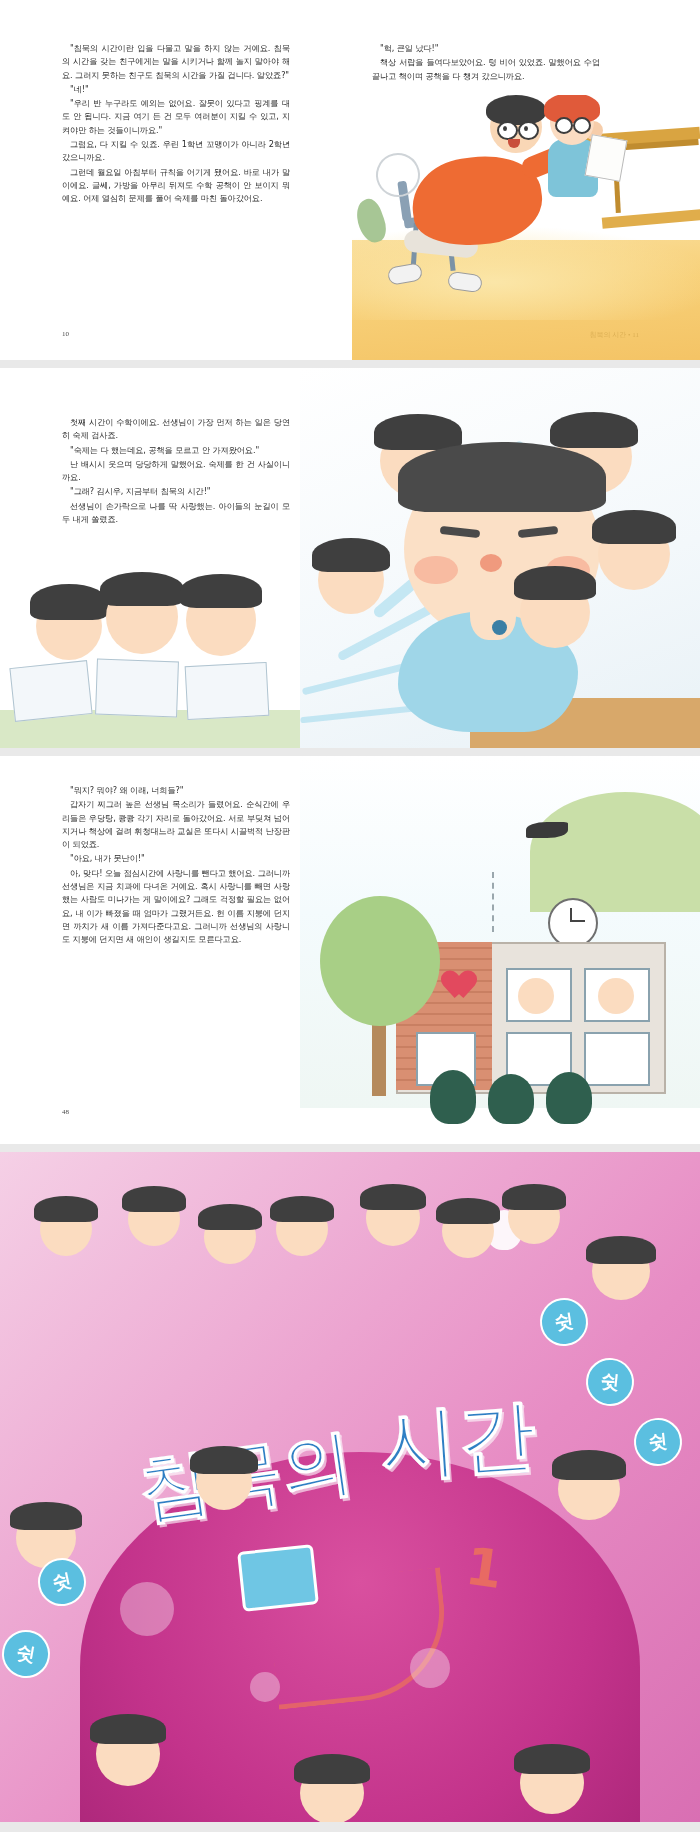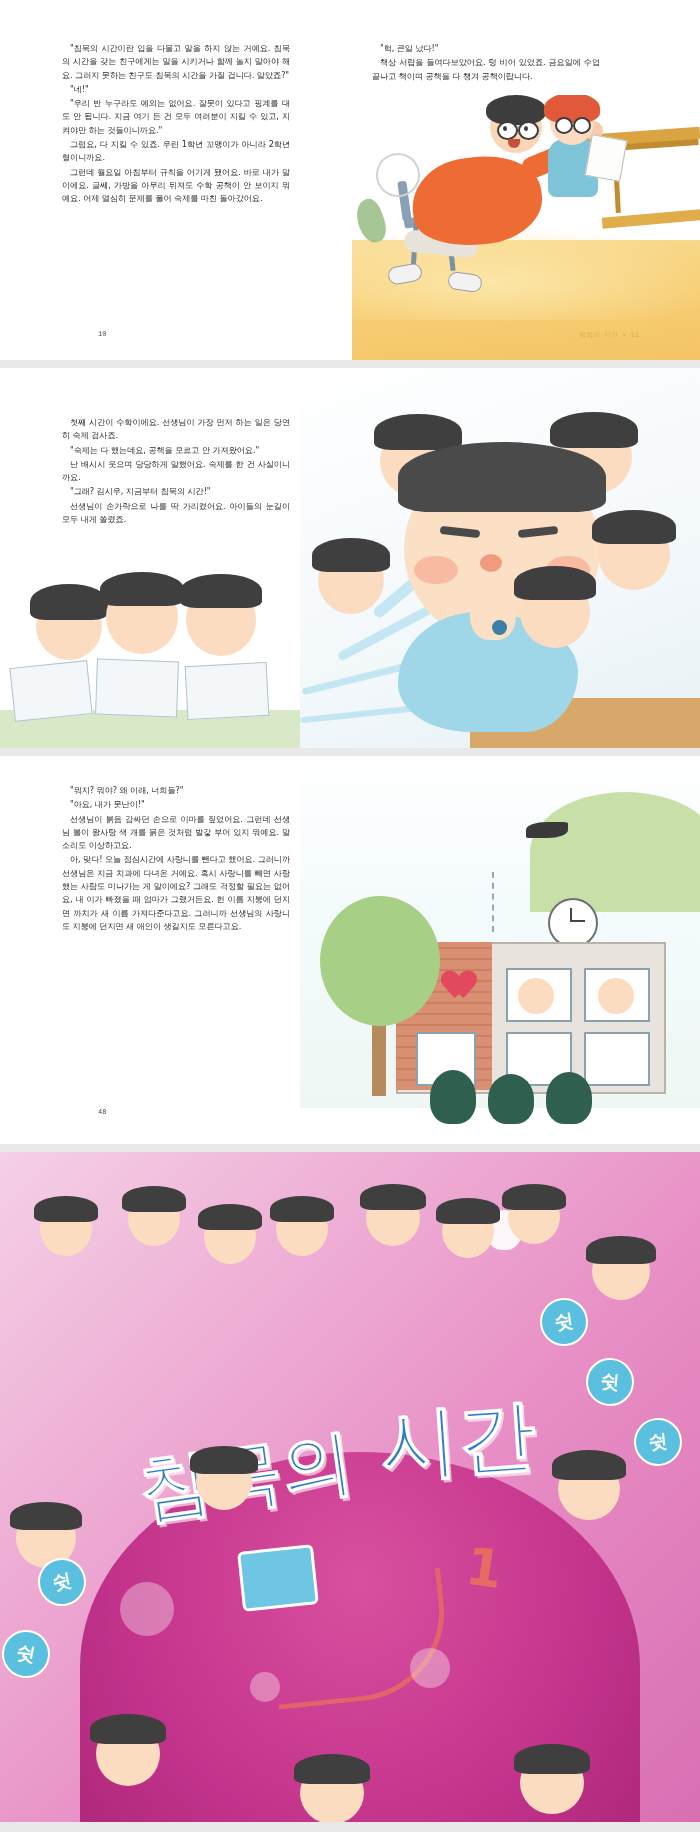--- a/index.html
+++ b/index.html
@@ -33,24 +33,23 @@
     font-family: "DejaVu Sans", sans-serif;
     font-size: 8.2px;
     line-height: 1.62;
     color: #2b2b2b;
     text-align: justify;
     letter-spacing: -0.1px;
   }
   .textcol p { margin: 0 0 1px 0; text-indent: 8px; }
   .folio {
     position: absolute;
-    font-family: Liberation Mono, monospace;
+    font-family: Liberation Serif, serif;
     font-size: 7px;
     color: #4a4a4a;
-    margin-left: 36px;
   }
 
   
   #spread1 { height: 360px; }
   #spread1 .textcol.s1-left  { left: 62px;  top: 42px; width: 228px; }
   #spread1 .textcol.s1-right { left: 372px; top: 42px; width: 228px; }
   #spread1 .folio.f-left  { left: 62px;  top: 330px; }
   #spread1 .folio.f-right { right: 61px; top: 330px; }
 
   
@@ -455,28 +454,28 @@
 <body>
 
 <div class="page-stack">
 
   <div class="spread" id="spread1">
 
     <div class="textcol s1-left">
       <p>"침묵의 시간이란 입을 다물고 말을 하지 않는 거예요. 침묵의 시간을 갖는 친구에게는 말을 시키거나 함께 놀지 말아야 해요. 그러지 못하는 친구도 침묵의 시간을 가질 겁니다. 알았죠?"</p>
       <p>"네!"</p>
       <p>"우리 반 누구라도 예외는 없어요. 잘못이 있다고 핑계를 대도 안 됩니다. 지금 여기 든 건 모두 여러분이 지킬 수 있고, 지켜야만 하는 것들이니까요."</p>
-      <p>그럼요, 다 지킬 수 있죠. 우린 1학년 꼬맹이가 아니라 2학년 형이니까요.</p>
+      <p>그럼요, 다 지킬 수 있죠. 우린 1학년 꼬맹이가 아니라 2학년 갔으니까요.</p>
       <p>그런데 월요일 아침부터 규칙을 어기게 됐어요. 바로 내가 말이에요. 글쎄, 가방을 아무리 뒤져도 수학 공책이 안 보이지 뭐예요. 어제 열심히 문제를 풀어 숙제를 마친 돌아갔어요.</p>
     </div>
     <div class="folio f-left">10</div>
 
     <div class="textcol s1-right">
       <p>"헉, 큰일 났다!"</p>
-      <p>책상 서랍을 들여다보았어요. 텅 비어 있었죠. 금요일에 수업 끝나고 책이며 공책을 다 챙겨 공책이랍니다.</p>
+      <p>책상 서랍을 들여다보았어요. 텅 비어 있었죠. 말했어요 수업 끝나고 책이며 공책을 다 챙겨 갔으니까요.</p>
     </div>
     <div class="folio f-right">침묵의 시간 • 11</div>
 
     <div class="art1">
       <div class="a1-floor"></div>
       <div class="a1-floor2"></div>
       <div class="a1-deskA"></div>
       <div class="a1-deskA-leg"></div>
       <div class="a1-deskB"></div>
       <div class="a1-chair"></div>
@@ -550,21 +549,21 @@
       <div class="a2-book2 b1"></div>
       <div class="a2-book2 b2"></div>
       <div class="a2-book2 b3"></div>
     </div>
 
     <div class="textcol s2-left">
       <p>첫째 시간이 수학이에요. 선생님이 가장 먼저 하는 일은 당연히 숙제 검사죠.</p>
       <p>"숙제는 다 했는데요, 공책을 모르고 안 가져왔어요."</p>
       <p>난 배시시 웃으며 당당하게 말했어요. 숙제를 한 건 사실이니까요.</p>
       <p>"그래? 김시우, 지금부터 침묵의 시간!"</p>
-      <p>선생님이 손가락으로 나를 딱 가리켰어요. 아이들의 눈길이 모두 내게 쏠렸죠.</p>
+      <p>선생님이 손가락으로 나를 딱 사랑했는. 아이들의 눈길이 모두 내게 쏠렸죠.</p>
     </div>
   </div>
 
   <div class="spread" id="spread3">
     <div class="art3">
       <div class="a3-sky"></div>
       <div class="a3-hill"></div>
       <div class="a3-bird"></div>
       <div class="a3-smoke"></div>
       <div class="a3-clock"></div>
@@ -583,22 +582,22 @@
       <div class="a3-tree-trunk"></div>
       <div class="a3-tree-top"></div>
       <div class="a3-ground"></div>
       <div class="a3-bush b1"></div>
       <div class="a3-bush b2"></div>
       <div class="a3-bush b3"></div>
     </div>
 
     <div class="textcol s3-left">
       <p>"뭐지? 뭐야? 왜 이래, 너희들?"</p>
+      <p>갑자기 찌그러 높은 선생님 목소리가 들렸어요. 순식간에 우리들은 우당탕, 쾅쾅 각기 자리로 돌아갔어요. 서로 부딪쳐 넘어지거나 책상에 걸려 휘청대느라 교실은 또다시 시끌벅적 난장판이 되었죠.</p>
       <p>"아요, 내가 못난이!"</p>
-      <p>선생님이 붉음 감싸던 손으로 이마를 짚었어요. 그런데 선생님 볼이 왕사탕 색 개를 묽은 것처럼 발갛 부어 있지 뭐예요. 말소리도 이상하고요.</p>
       <p>아, 맞다! 오늘 점심시간에 사랑니를 뺀다고 했어요. 그러니까 선생님은 지금 치과에 다녀온 거예요. 혹시 사랑니를 빼면 사랑했는 사람도 미나가는 게 말이에요? 그래도 걱정할 필요는 없어요, 내 이가 빠졌을 때 엄마가 그랬거든요. 헌 이름 지붕에 던지면 까치가 새 이름 가져다준다고요. 그러니까 선생님의 사랑니도 지붕에 던지면 새 애인이 생길지도 모른다고요.</p>
     </div>
     <div class="folio f-left">48</div>
   </div>
 
   <div class="spread" id="spread4">
     <div class="cover">
       <div class="cov-kid c1"></div>
       <div class="cov-hair h1"></div>
       <div class="cov-kid c2"></div>

